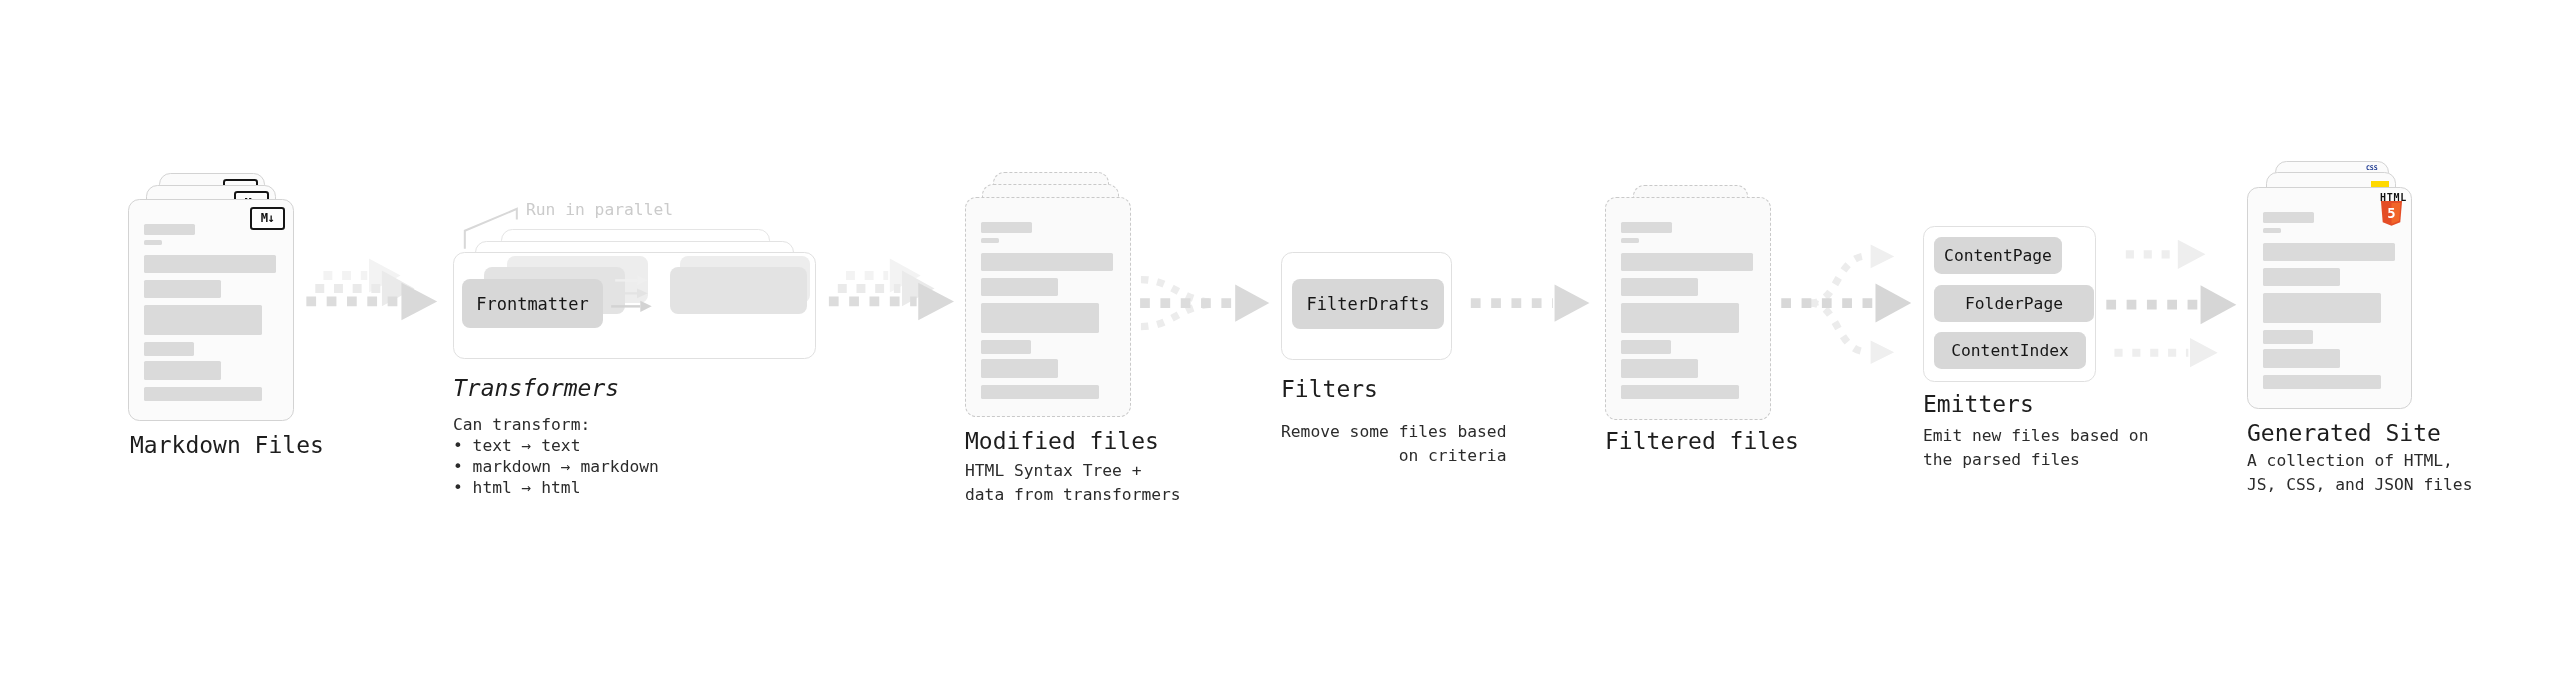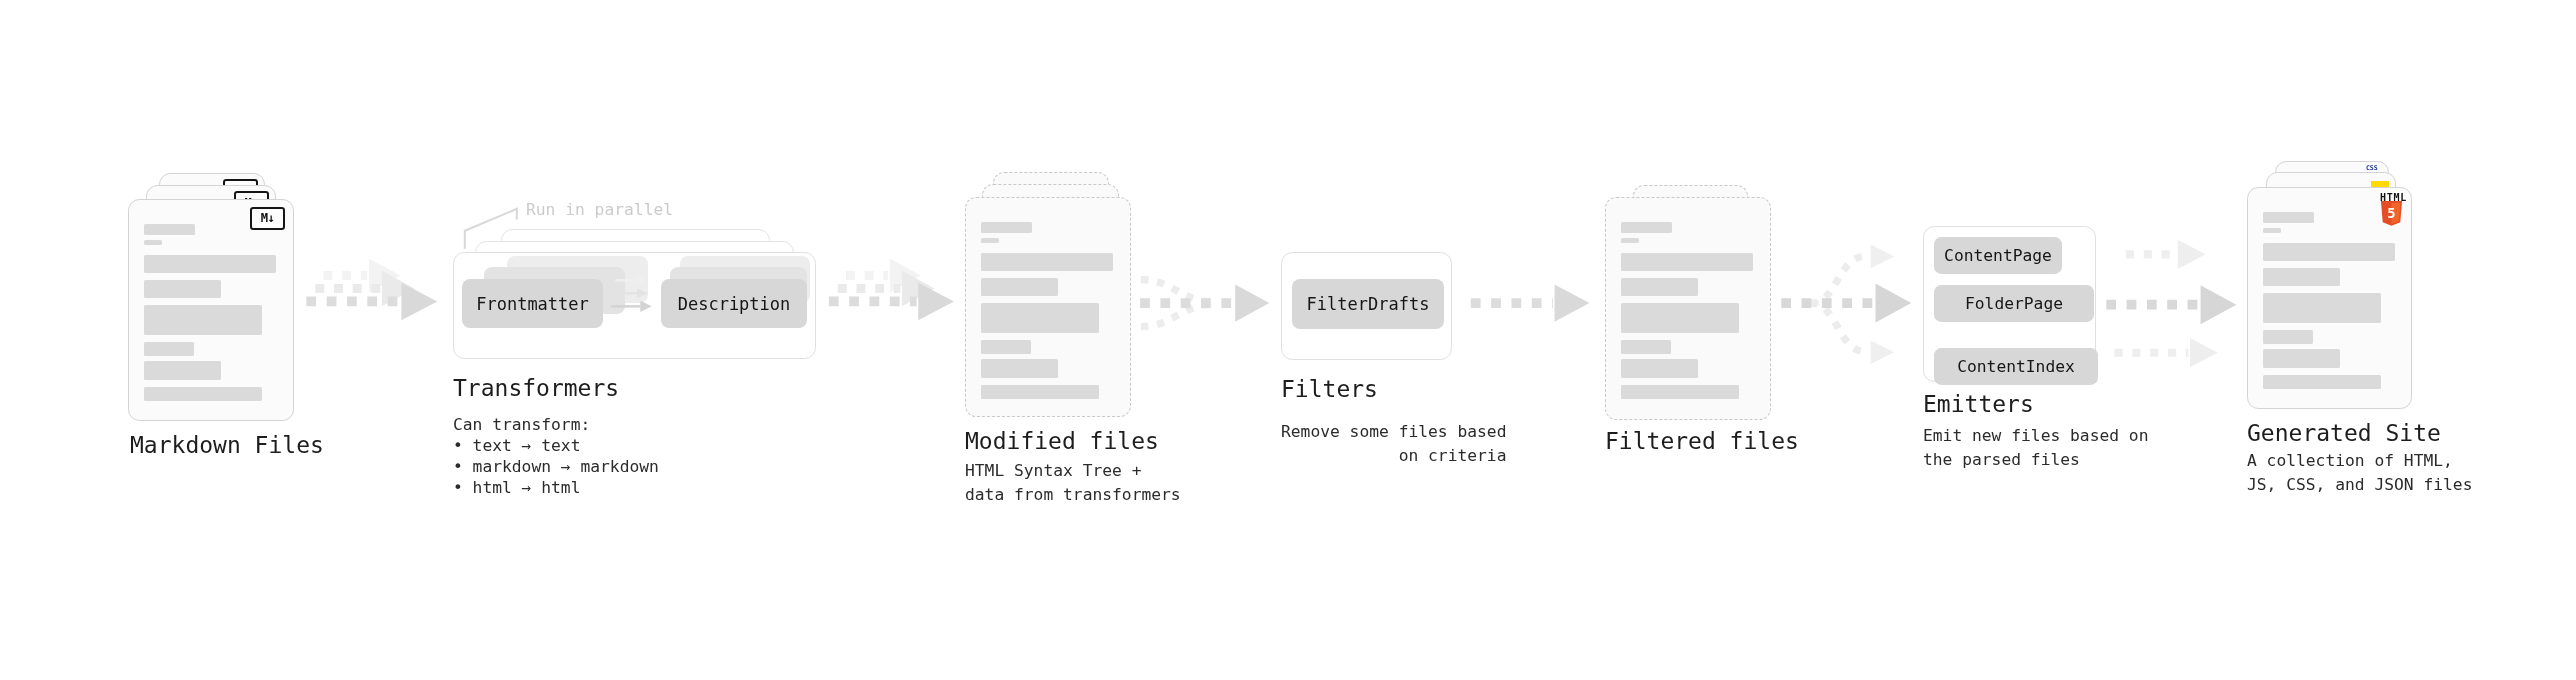--- a/index.html
+++ b/index.html
@@ -65,24 +65,23 @@
   <div class="obox" style="left:501px;top:229px;width:269px;height:106px;border-color:#e5e5e5;"></div>
   <div class="obox" style="left:475px;top:241px;width:319px;height:106px;border-color:#e3e3e3;"></div>
   <div class="obox" style="left:453px;top:252px;width:363px;height:107px;"></div>
 
   <div class="pill ghost2" style="left:507px;top:256px;width:141px;height:47px;"></div>
   <div class="pill ghost1" style="left:484px;top:267px;width:141px;height:47px;"></div>
   <div class="pill" style="left:462px;top:279px;width:141px;height:49px;">Frontmatter</div>
 
   <div class="pill ghost2" style="left:680px;top:256px;width:130px;height:47px;"></div>
   <div class="pill ghost1" style="left:670px;top:267px;width:137px;height:47px;"></div>
-  <div class="pill" style="left:661px;top:279px;width:146px;height:49px;">Description</div>
 
   <div class="note" style="left:526px;top:200px;">Run in parallel</div>
-  <div class="h" style="left:453px;top:375px;">Transformers</div>
+  <div class="h" style="left:453px;top:375px;font-style:italic;">Transformers</div>
   <div class="desc" style="left:453px;top:414px;">Can transform:
  • text → text
  • markdown → markdown
  • html → html</div>
 
   <div class="doc dashed" style="left:993px;top:172px;width:116px;height:211px;"></div>
   <div class="doc dashed" style="left:982px;top:184px;width:137px;height:211px;"></div>
   <div class="doc dashed" style="left:965px;top:197px;width:166px;height:220px;">
     <div class="doc-bars">
         <div class="bar" style="width: 51px; height: 10.6px; margin-top: 0px;"></div>
@@ -116,21 +115,21 @@
         <div class="bar" style="width: 50px; height: 14px; margin-top: 6.5px;"></div>
         <div class="bar" style="width: 77px; height: 18.7px; margin-top: 5.7px;"></div>
         <div class="bar" style="width: 118px; height: 14px; margin-top: 6.5px;"></div>
       </div>
   </div>
   <div class="h" style="left:1605px;top:428px;">Filtered files</div>
 
   <div class="obox" style="left:1923px;top:226px;width:173px;height:156px;"></div>
   <div class="pill small" style="left:1934px;top:237px;width:128px;height:37px;">ContentPage</div>
   <div class="pill small" style="left:1934px;top:285px;width:160px;height:37px;">FolderPage</div>
-  <div class="pill small" style="left:1934px;top:332px;width:164px;height:37px;margin-top:16px;">ContentIndex</div>
+  <div class="pill small" style="left:1934px;top:332px;width:152px;height:37px;">ContentIndex</div>
   <div class="h" style="left:1923px;top:391px;">Emitters</div>
   <div class="sub" style="left:1923px;top:424px;">Emit new files based on
 the parsed files</div>
 
   <div class="doc" style="left:2275px;top:161px;width:114px;height:211px;">
     <div class="css-icon">
       <div class="css-word">CSS</div>
       <div class="css-bar"></div>
     </div>
   </div>

